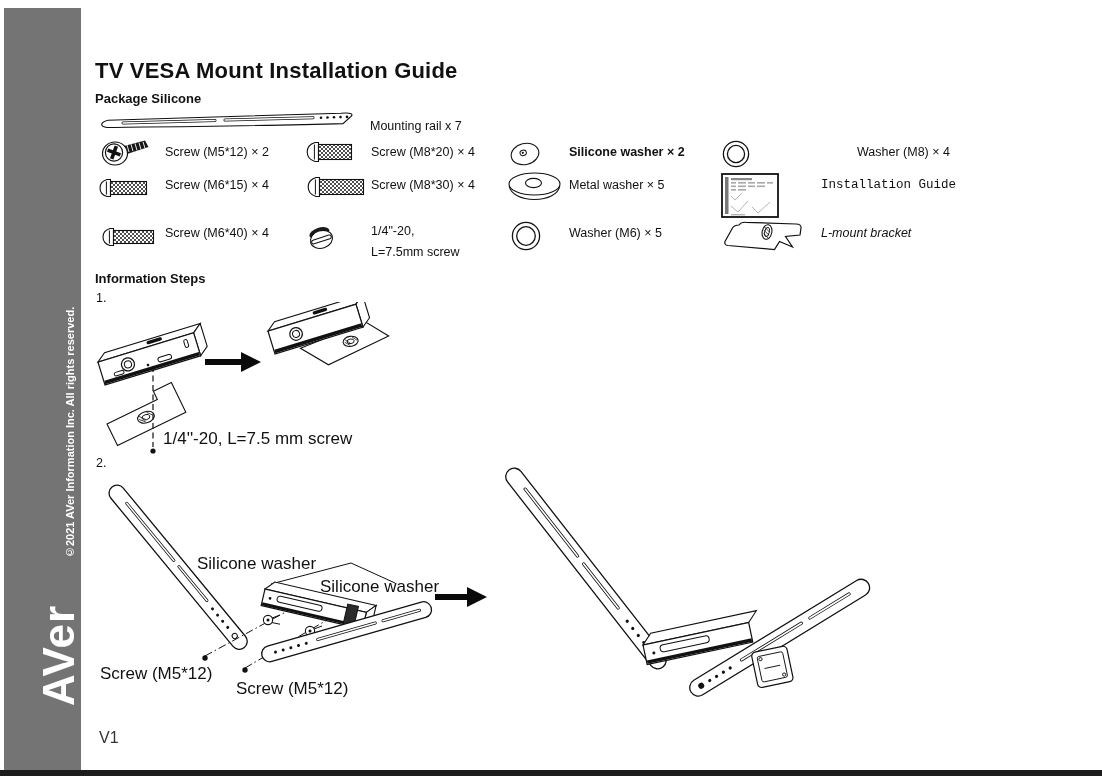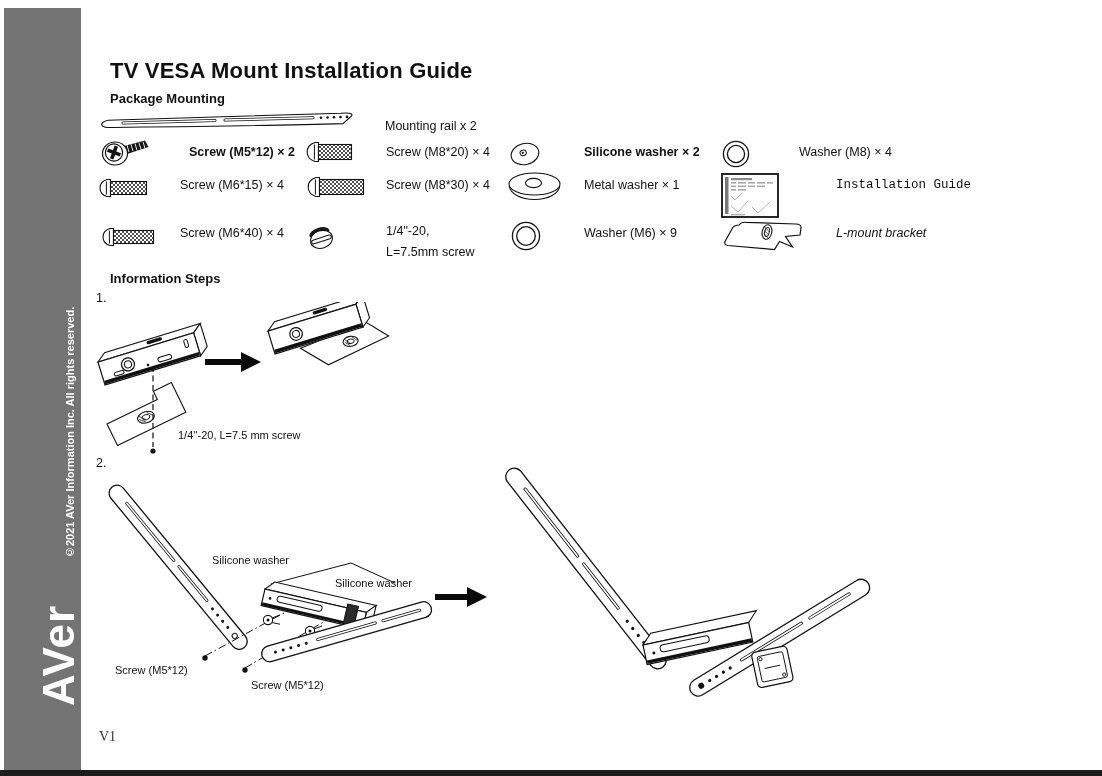--- a/index.html
+++ b/index.html
@@ -2,27 +2,27 @@
 <html><head>
 <meta charset="utf-8">
 <style>
   html,body{margin:0;padding:0;}
   body{
     width:1102px;height:776px;position:relative;overflow:hidden;
     background:#ffffff;color:#111;
     font-family:"Liberation Sans","DejaVu Sans",sans-serif;
   }
   .abs{position:absolute;}
-  .nowrap{white-space:nowrap;margin-left:15px;}
+  .nowrap{white-space:nowrap;}
   .title{font-size:22px;font-weight:700;letter-spacing:.2px;}
   .h2{font-size:13px;font-weight:700;}
   .lbl{font-size:12.5px;}
   .stepnum{font-size:12.5px;}
-  .callout{font-size:11px;}
-  .v1{font-size:14px;color:#333;font-family:Liberation Serif, serif;}
+  .callout{font-size:17px;}
+  .v1{font-size:16px;color:#333;}
   .sidebar{
     left:4px;top:8px;width:77px;height:762px;background:#747474;
   }
   .copyright{
     left:57px;top:300px;height:250px;width:18px;
     writing-mode:vertical-rl;transform:rotate(180deg);
     color:#fff;font-size:11px;font-weight:700;white-space:nowrap;
     display:flex;align-items:center;
   }
   .brandlogo{
@@ -48,48 +48,48 @@
 
 <div class="abs sidebar">
   <div class="abs copyright">©2021 AVer Information Inc. All rights reserved.</div>
   <div class="abs brandlogo">AVer</div>
 </div>
 
 <div class="abs footerbar"></div>
 
 <div class="abs title nowrap" style="left:95px;top:58px;">TV VESA Mount Installation Guide</div>
 
-<div class="abs h2 nowrap" style="left:95px;top:91px;">Package Mounting</div>
+<div class="abs h2 nowrap" style="left:95px;top:91px;">Package Silicone</div>
 
 <span class="abs" style="left:97px;top:111px;">
   <svg width="266" height="24" viewBox="0 0 266 24">
     <path d="M10,16.5 C3,15.6 2.5,11.5 11,9.2 L244,2.2 C254,1.4 258,2.8 252.5,6.8 L246,12.6 C170,14.8 60,15.9 10,16.5 Z" fill="#fff" stroke="#111" stroke-width="1.1"></path>
     <line x1="26" y1="12" x2="118" y2="9.4" stroke="#111" stroke-width="3" stroke-linecap="round"></line>
     <line x1="26" y1="12" x2="118" y2="9.4" stroke="#fff" stroke-width="1.5" stroke-linecap="round"></line>
     <line x1="128" y1="9.1" x2="216" y2="6.7" stroke="#111" stroke-width="3" stroke-linecap="round"></line>
     <line x1="128" y1="9.1" x2="216" y2="6.7" stroke="#fff" stroke-width="1.5" stroke-linecap="round"></line>
     <circle cx="224" cy="6.7" r="1.3" fill="#111"></circle>
       <circle cx="230.5" cy="6.5" r="1.3" fill="#111"></circle>
     <circle cx="237" cy="6.3" r="1.3" fill="#111"></circle>
       <circle cx="243.5" cy="6.1" r="1.3" fill="#111"></circle>
     <circle cx="250" cy="5.9" r="1.3" fill="#111"></circle>
   </svg>
 </span>
-<div class="abs lbl nowrap" style="left:370px;top:119px;">Mounting rail x 2</div>
+<div class="abs lbl nowrap" style="left:370px;top:119px;">Mounting rail x 7</div>
 
 <span class="abs" style="left:100px;top:136px;">
   <svg width="50" height="32" viewBox="0 0 50 32">
     <polygon points="24,10 45,4.5 48.5,11 27,18" fill="#161616"></polygon>
     <path d="M27,9 l2,7 M31,8.2 l2,7 M35,7.4 l2,7 M39,6.6 l2,7 M43,5.8 l2,6.5" stroke="#fff" stroke-width="0.9"></path>
     <ellipse cx="15" cy="17.5" rx="12.5" ry="11.5" fill="#fff" stroke="#111" stroke-width="1.2"></ellipse>
     <circle cx="14" cy="16.5" r="8.6" fill="#fff" stroke="#111" stroke-width="1.2"></circle>
     <path d="M14,9.7 L14,23.3 M7.2,16.5 L20.8,16.5" stroke="#111" stroke-width="3.6" transform="rotate(20 14 16.5)"></path>
   </svg>
 </span>
-<div class="abs lbl nowrap" style="left:174px;top:145px;font-weight:bold;">Screw (M5*12) × 2</div>
+<div class="abs lbl nowrap" style="left:165px;top:145px;">Screw (M5*12) × 2</div>
 
 <span class="abs" style="left:306px;top:141px;">
   <svg width="48" height="22" viewBox="0 0 48 22">
     <path d="M9,1.5 C3.5,3.2 1.2,6.8 1.2,11 C1.2,15.2 3.5,18.8 9,20.5 L12.5,20.5 L12.5,1.5 Z" fill="#fff" stroke="#111" stroke-width="1.1"></path>
     <line x1="8.4" y1="3.5" x2="8.4" y2="18.5" stroke="#111" stroke-width="1"></line>
     <rect x="12.5" y="3.5" width="33" height="15" fill="url(#kn)" stroke="#111" stroke-width="1.1"></rect>
   </svg>
 </span>
 <div class="abs lbl nowrap" style="left:371px;top:145px;">Screw (M8*20) × 4</div>
 
@@ -103,21 +103,21 @@
   </svg>
 </span>
 <div class="abs lbl nowrap" style="left:569px;top:145px;font-weight:bold;">Silicone washer × 2</div>
 
 <span class="abs" style="left:721px;top:139px;">
   <svg width="30" height="30" viewBox="0 0 30 30">
     <circle cx="15" cy="15" r="12.6" fill="#fff" stroke="#111" stroke-width="1.3"></circle>
     <circle cx="15" cy="15" r="8.6" fill="#fff" stroke="#111" stroke-width="1.3"></circle>
   </svg>
 </span>
-<div class="abs lbl nowrap" style="left:784px;top:145px;">Washer (M8) × 4</div>
+<div class="abs lbl nowrap" style="left:857px;top:145px;">Washer (M8) × 4</div>
 
 <span class="abs" style="left:98px;top:177px;">
   <svg width="51" height="22" viewBox="0 0 51 22">
     <path d="M9,2.5 C4,4 2,7.2 2,11 C2,14.8 4,18 9,19.5 L12.5,19.5 L12.5,2.5 Z" fill="#fff" stroke="#111" stroke-width="1.1"></path>
     <line x1="8.4" y1="4.5" x2="8.4" y2="17.5" stroke="#111" stroke-width="1"></line>
     <rect x="12.5" y="4.5" width="36" height="13" fill="url(#kn)" stroke="#111" stroke-width="1.1"></rect>
   </svg>
 </span>
 <div class="abs lbl nowrap" style="left:165px;top:178px;">Screw (M6*15) × 4</div>
 
@@ -130,21 +130,21 @@
 </span>
 <div class="abs lbl nowrap" style="left:371px;top:178px;">Screw (M8*30) × 4</div>
 
 <span class="abs" style="left:507px;top:170px;">
   <svg width="57" height="33" viewBox="0 0 57 33">
     <ellipse cx="27.5" cy="14" rx="25.5" ry="11" fill="#fff" stroke="#111" stroke-width="1.1"></ellipse>
     <path d="M2.2,16 C3.5,24 14,29.5 27.5,29.5 C41,29.5 51.5,24 52.8,16" fill="none" stroke="#111" stroke-width="1.1"></path>
     <ellipse cx="26.5" cy="13" rx="8" ry="4.6" fill="#fff" stroke="#111" stroke-width="1.1"></ellipse>
   </svg>
 </span>
-<div class="abs lbl nowrap" style="left:569px;top:178px;">Metal washer × 1</div>
+<div class="abs lbl nowrap" style="left:569px;top:178px;">Metal washer × 5</div>
 
 <span class="abs" style="left:721px;top:173px;">
   <svg width="58" height="46" viewBox="0 0 58 46">
     <rect x="1" y="1" width="56" height="43" fill="#fff" stroke="#111" stroke-width="1.8"></rect>
     <rect x="4" y="4" width="3.5" height="37" fill="#787878"></rect>
     <rect x="10" y="5" width="21" height="2.2" fill="#8a8a8a"></rect>
     <rect x="10" y="9" width="5" height="1.6" fill="#a8a8a8"></rect>
       <rect x="17" y="9" width="8" height="1.6" fill="#a8a8a8"></rect>
       <rect x="27" y="9" width="7" height="1.6" fill="#a8a8a8"></rect>
       <rect x="36" y="9" width="8" height="1.6" fill="#a8a8a8"></rect>
@@ -183,21 +183,21 @@
 </span>
 <div class="abs lbl nowrap" style="left:371px;top:224px;">1/4"-20,</div>
 <div class="abs lbl nowrap" style="left:371px;top:245px;">L=7.5mm screw</div>
 
 <span class="abs" style="left:510px;top:220px;">
   <svg width="32" height="32" viewBox="0 0 32 32">
     <circle cx="16" cy="16" r="13.6" fill="#fff" stroke="#111" stroke-width="1.3"></circle>
     <circle cx="16" cy="16" r="9.3" fill="#fff" stroke="#111" stroke-width="1.3"></circle>
   </svg>
 </span>
-<div class="abs lbl nowrap" style="left:569px;top:226px;">Washer (M6) × 9</div>
+<div class="abs lbl nowrap" style="left:569px;top:226px;">Washer (M6) × 5</div>
 
 <span class="abs" style="left:719px;top:217px;">
   <svg width="88" height="40" viewBox="0 0 88 40">
     <path d="M20,8 Q22,5 27,5.3 L77,7 Q82.5,7.2 82,11 L81,18 L66.5,19.5 L73.5,30 L60.5,24.5 L55.5,32.5 L9,28.5 Q5,28 6,24.5 L13.5,11 Q15.5,8 20,8 Z" fill="#fff" stroke="#111" stroke-width="1.2"></path>
     <g transform="rotate(12 48 15)">
       <ellipse cx="48" cy="15" rx="4.8" ry="7.4" fill="#fff" stroke="#111" stroke-width="1.1"></ellipse>
       <ellipse cx="48" cy="15" rx="2.3" ry="4.7" fill="#fff" stroke="#111" stroke-width="0.9"></ellipse>
       <path d="M44.6,10.6 l6,4 M44.2,13.6 l6.6,4.2 M44.8,17 l5.6,3.6" stroke="#111" stroke-width="0.7"></path>
     </g>
   </svg>

